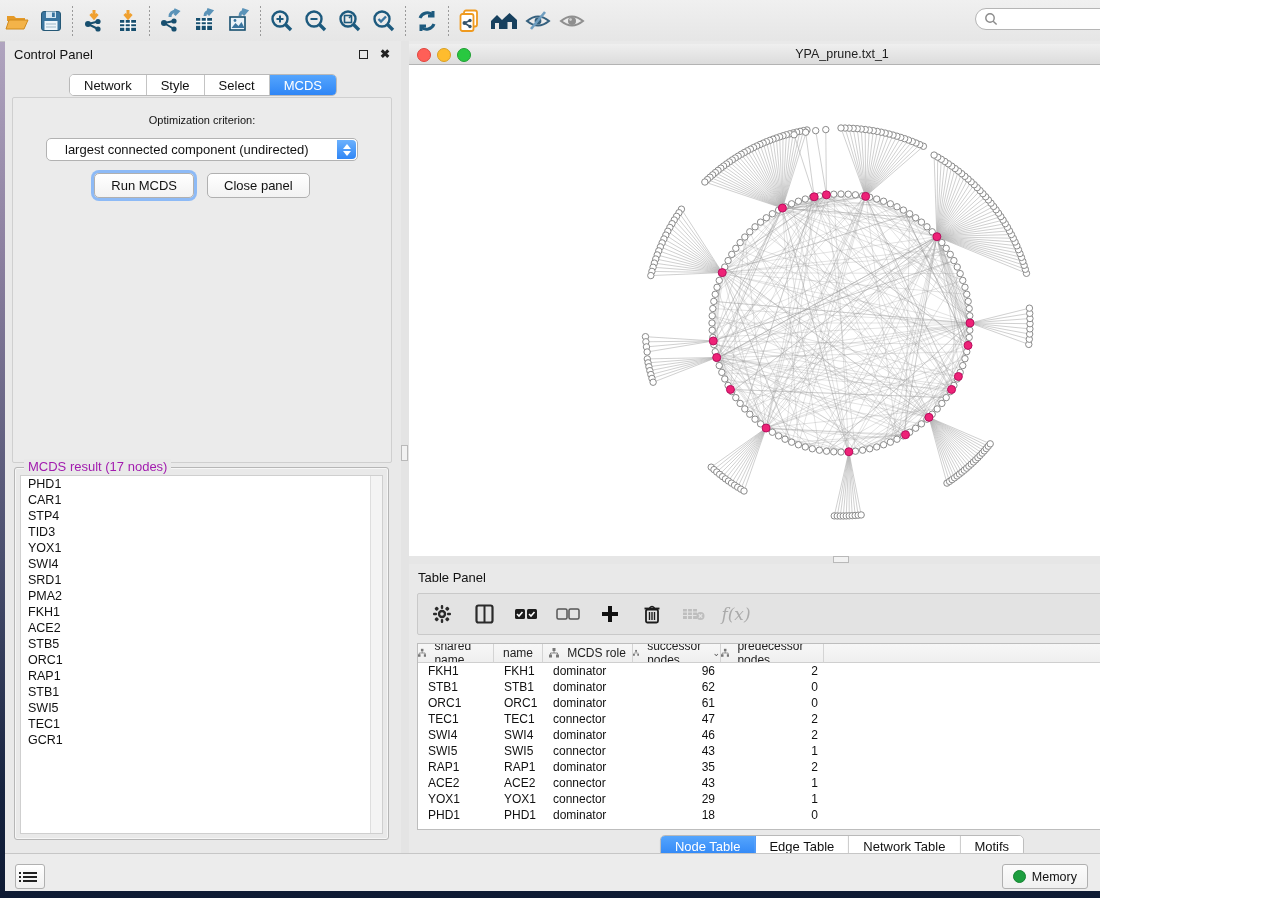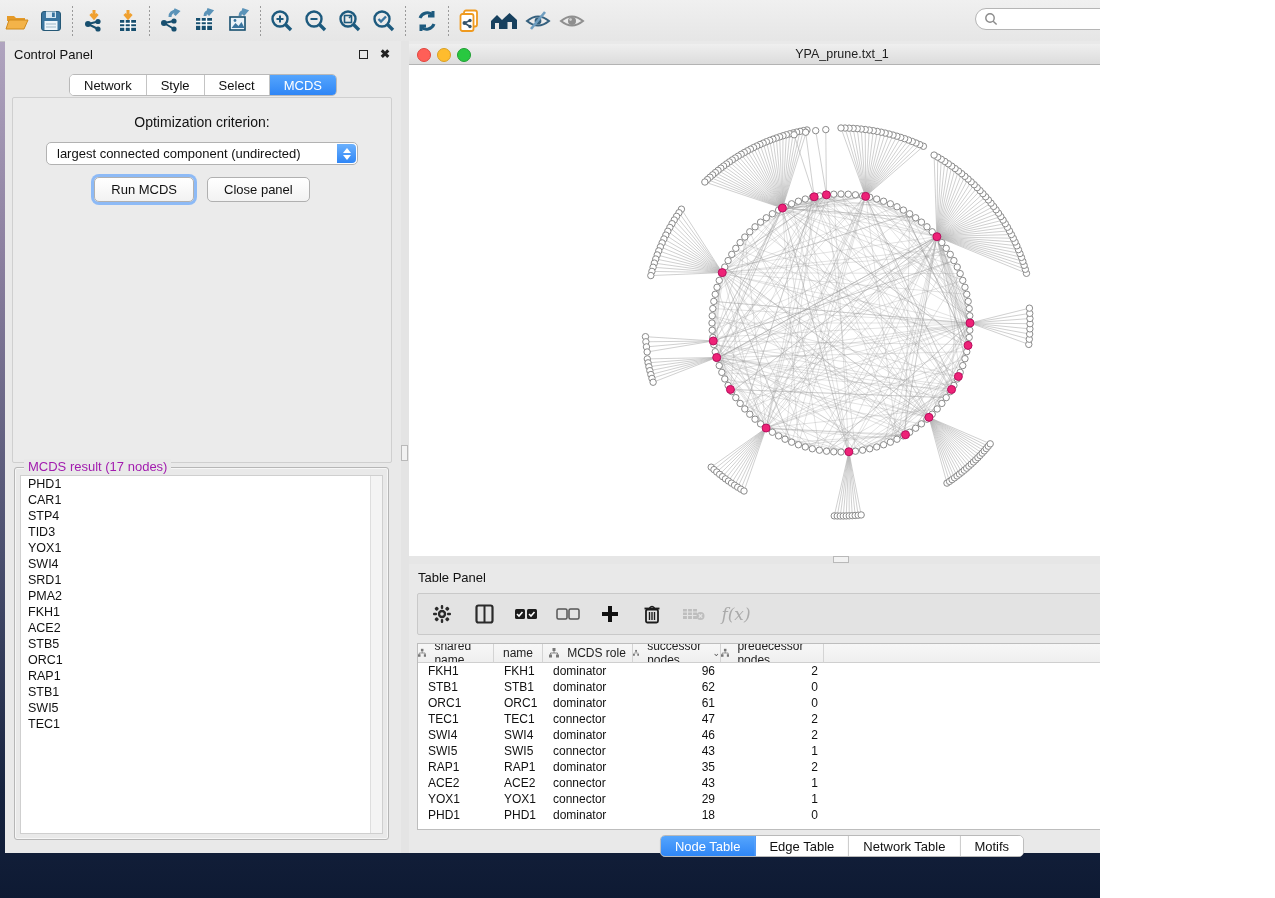--- a/index.html
+++ b/index.html
@@ -28,23 +28,23 @@
   .wicon{width:14px;height:14px;margin-left:8px;display:flex;align-items:center;justify-content:center;color:#222;font-size:12px;}
   .float-glyph{width:9px;height:9px;border:1.5px solid #222;box-sizing:border-box;}
   
   .seg{display:flex;border:1px solid #b9b9b9;border-radius:5px;overflow:hidden;background:#fff;height:20px;}
   .seg .tab{font-size:13px;color:#111;display:flex;align-items:center;justify-content:center;padding:0 14px;border-right:1px solid #c4c4c4;background:#fff;cursor:default;}
   .seg .tab:last-child{border-right:none;}
   .seg .tab.active{background:linear-gradient(#55a5fd,#2f86f6);color:#fff;border-right-color:#2f86f6;}
   #cp-tabs{position:absolute;left:50%;transform:translateX(-50%);top:33px;}
   
   .cp-content{position:absolute;left:7px;right:9px;top:56px;height:364px;background:#ebebeb;border:1px solid #cfcfcf;border-radius:2px;text-align:center;}
-  .opt-label{margin-top:16px;font-size:14px;color:#111;}
+  .opt-label{margin-top:16px;font-size:11px;color:#111;}
   .selectbox{margin:12px auto 0;width:312px;height:23px;background:#fff;border:1px solid #b2b2b2;border-radius:5px;position:relative;display:flex;align-items:center;box-sizing:border-box;}
-  .selectbox .val{font-size:13px;color:#111;margin-left:10px;white-space:nowrap;}
+  .selectbox .val{font-size:13px;color:#111;margin-left:18px;white-space:nowrap;}
   .stepper{position:absolute;right:1px;top:1px;bottom:1px;width:19px;border-radius:0 4px 4px 0;background:linear-gradient(#6cb1fd,#2f86f6);display:flex;flex-direction:column;align-items:center;justify-content:center;gap:2px;}
   .stepper .up{width:0;height:0;border-left:4px solid transparent;border-right:4px solid transparent;border-bottom:5px solid #fff;}
   .stepper .dn{width:0;height:0;border-left:4px solid transparent;border-right:4px solid transparent;border-top:5px solid #fff;}
   .btnrow{margin-top:12px;display:flex;justify-content:center;gap:13px;}
   .pbtn{height:23px;background:linear-gradient(#ffffff,#f2f2f2);border:1px solid #b0b0b0;border-radius:5px;font-size:13px;color:#111;padding:0 16px;display:flex;align-items:center;}
   .pbtn.focused{box-shadow:0 0 0 3px rgba(110,170,250,.75);}
   
   .groupbox{position:absolute;left:9px;width:373px;top:426px;height:371px;border:1px solid #b6b6b6;border-radius:3px;box-shadow:inset 0 0 0 1px #f6f6f6;}
   .groupbox legend,.gb-legend{position:absolute;top:-9px;left:9px;background:#e9e9e9;padding:0 4px;font-size:13px;color:#a21caf;text-align:right;}
   .mcds-list{position:absolute;left:5px;right:5px;top:7px;bottom:5px;background:#fff;border:1px solid #cfcfcf;overflow:hidden;}
@@ -269,20 +269,21 @@
           <div class="mcds-item">SRD1</div>
           <div class="mcds-item">PMA2</div>
           <div class="mcds-item">FKH1</div>
           <div class="mcds-item">ACE2</div>
           <div class="mcds-item">STB5</div>
           <div class="mcds-item">ORC1</div>
           <div class="mcds-item">RAP1</div>
           <div class="mcds-item">STB1</div>
           <div class="mcds-item">SWI5</div>
           <div class="mcds-item">TEC1</div>
+          <div class="mcds-item">GCR1</div>
         </div>
       <div class="mcds-scroll" style="top:8px;bottom:6px;right:6px;"></div>
     </div>
   </div>
 
   <div class="vsplit">
       <div class="handle"></div>
     </div>
 
   <div class="right-region">
@@ -1298,14 +1299,27 @@
 
       <div class="seg" id="bt-tabs">
           <div class="tab active">Node Table</div>
           <div class="tab">Edge Table</div>
           <div class="tab">Network Table</div>
           <div class="tab">Motifs</div>
         </div>
     </div>
   </div>
 
+  <div class="statusbar">
+    <div class="sq-btn" style="left:10px;">
+      <span class="listicon">
+          <i></i>
+          <i></i>
+          <i></i>
+        </span>
+    </div>
+    <div class="memory-btn">
+      <span class="memdot"></span>
+      <span>Memory</span>
+    </div>
+  </div>
 
 </div>
 
 </body></html>

